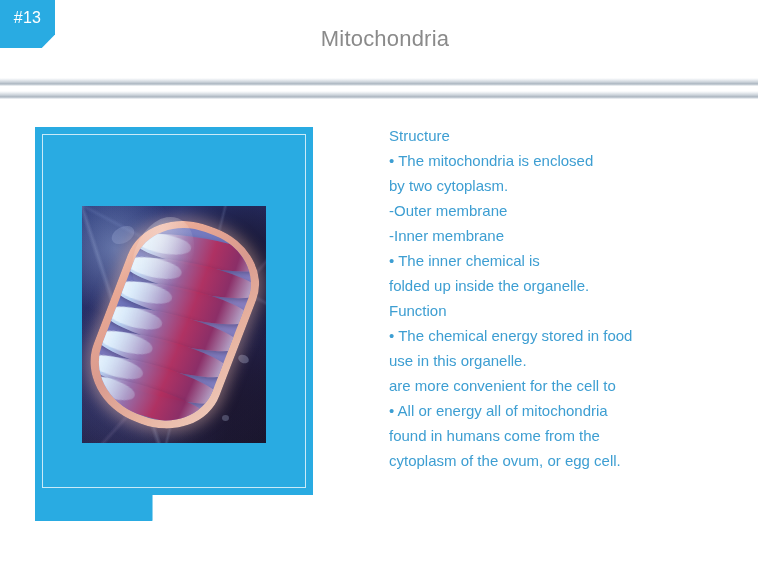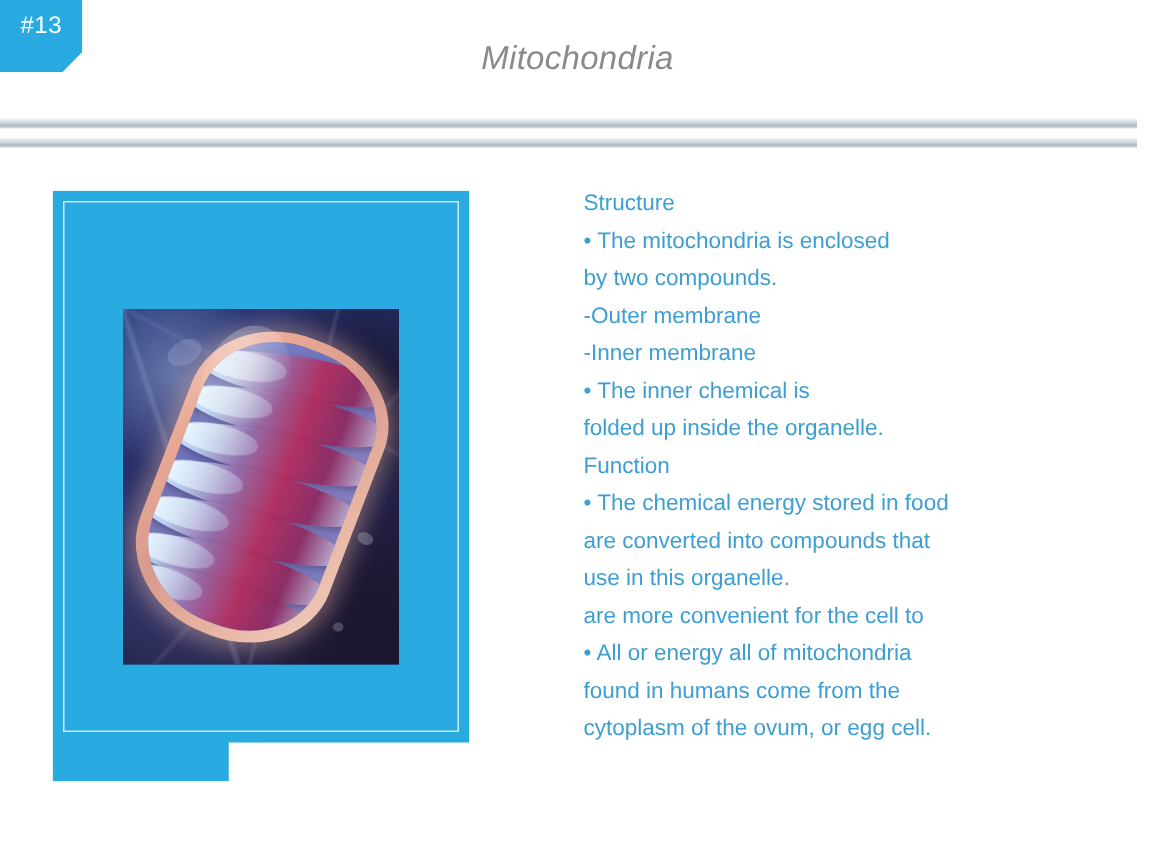--- a/index.html
+++ b/index.html
@@ -51,21 +51,20 @@
   .slide-title {
     position: absolute;
     left: 70px;
     top: 26px;
     width: 630px;
     text-align: center;
     font-size: 22px;
     color: #8a8a8a;
     font-weight: normal;
     letter-spacing: 0.2px;
-    font-style: italic;
   }
 
   
   .divider-group {
     position: absolute;
     left: 0;
     top: 78px;
     width: 758px;
     height: 22px;
   }
@@ -292,28 +291,27 @@
             </div>
         </div>
         <div class="organelle-sheen"></div>
       </div>
     </div>
   </div>
 
   <div class="body-text">
     <div class="text-line">Structure</div>
     <div class="text-line">• The mitochondria is enclosed</div>
-    <div class="text-line">by two compounds.</div>
+    <div class="text-line">by two cytoplasm.</div>
     <div class="text-line">-Outer membrane</div>
     <div class="text-line">-Inner membrane</div>
     <div class="text-line">• The inner chemical is</div>
     <div class="text-line">folded up inside the organelle.</div>
     <div class="text-line">Function</div>
     <div class="text-line">• The chemical energy stored in food</div>
-    <div class="text-line">are converted into compounds that</div>
     <div class="text-line">use in this organelle.</div>
     <div class="text-line">are more convenient for the cell to</div>
     <div class="text-line">• All or energy all of mitochondria</div>
     <div class="text-line">found in humans come from the</div>
     <div class="text-line">cytoplasm of the ovum, or egg cell.</div>
   </div>
 
 </div>
 
 </body></html>

